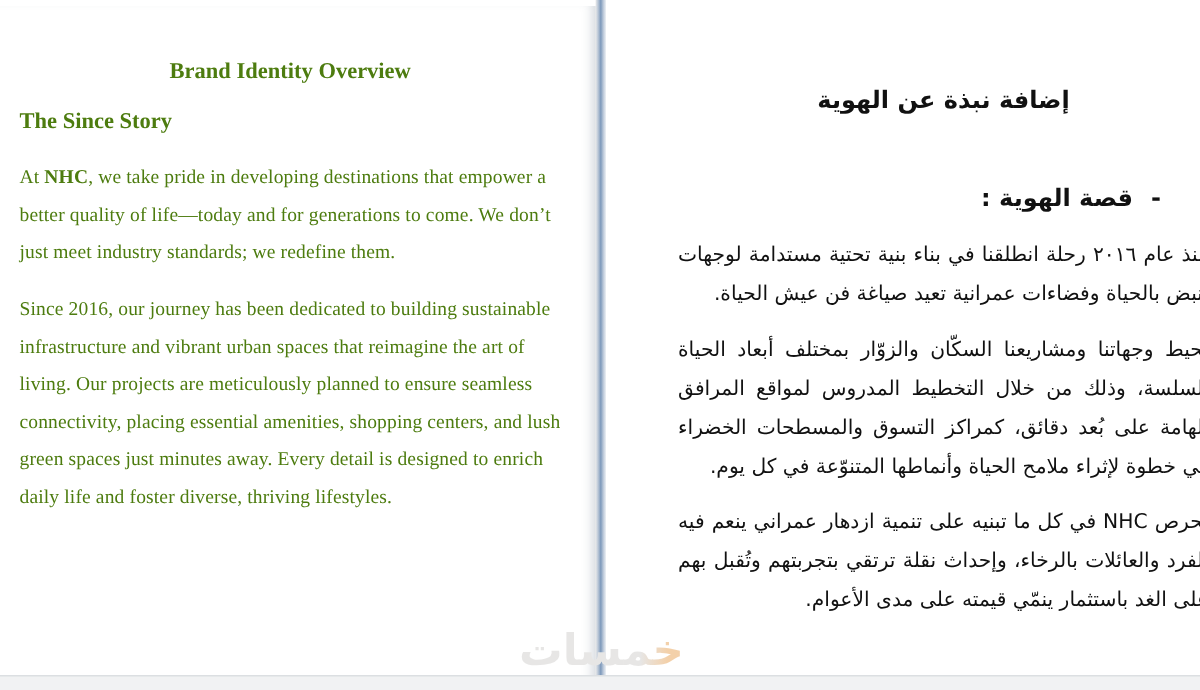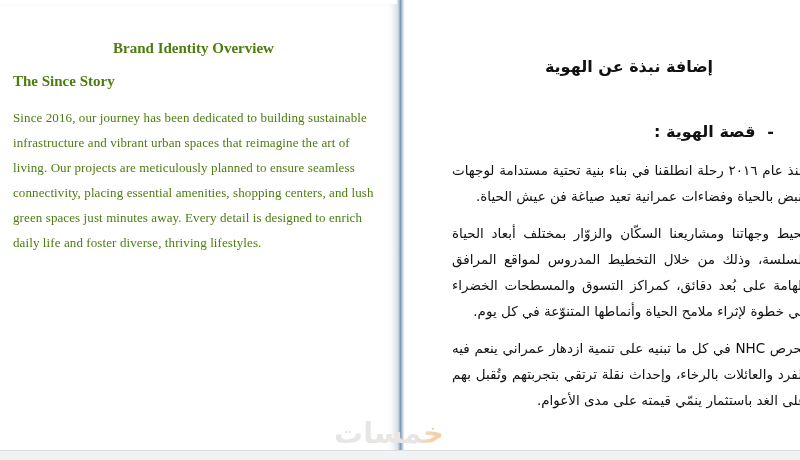--- a/index.html
+++ b/index.html
@@ -96,21 +96,21 @@
     display: inline-block;
     width: 1.3px; height: 15px;
     background: #2b2b2b;
     vertical-align: -2px;
     margin: 0 1px;
   }
 
   
   .watermark {
     position: absolute;
-    left: 324px; top: 416px;
+    left: 336px; top: 416px;
     width: 130px;
     text-align: center;
     font-family: "DejaVu Sans", sans-serif;
     font-size: 29px;
     font-weight: bold;
     direction: rtl;
     color: transparent;
     background: linear-gradient(to left,
       #f3d0a9 0%, #f3d0a9 16%, #e7e6e5 30%, #e7e6e5 100%);
     -webkit-background-clip: text;
@@ -129,20 +129,21 @@
 </style>
 </head>
 <body>
 
 <div class="screen">
 
   <div class="page-en">
     <div class="en-title">Brand Identity Overview</div>
     <div class="en-heading">The Since Story</div>
 
+    <p><span>At </span><span class="brand-bold">NHC</span><span>, we take pride in developing destinations that empower a better quality of life—today and for generations to come. We don’t just meet industry standards; we redefine them.</span></p>
 
     <p>Since 2016, our journey has been dedicated to building sustainable infrastructure and vibrant urban spaces that reimagine the art of living. Our projects are meticulously planned to ensure seamless connectivity, placing essential amenities, shopping centers, and lush green spaces just minutes away. Every detail is designed to enrich daily life and foster diverse, thriving lifestyles.</p>
 
   </div>
 
   <div class="page-divider"></div>
 
   <div class="page-ar" dir="rtl">
     <div class="ar-title">إضافة نبذة عن الهوية</div>
 

